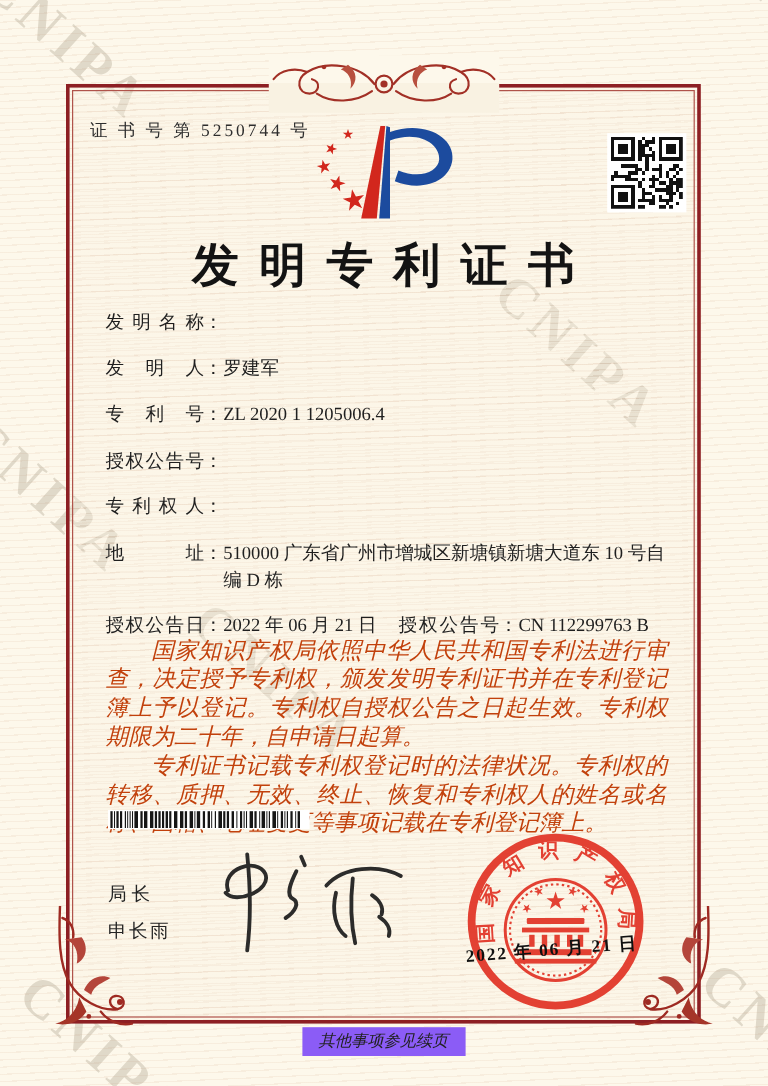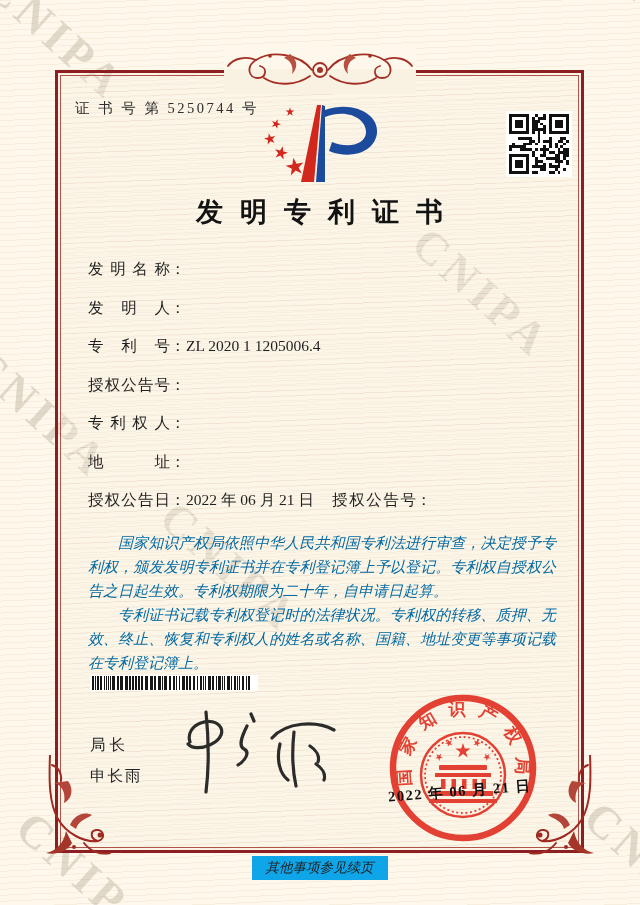--- a/index.html
+++ b/index.html
@@ -31,51 +31,51 @@
   }
   .flourish{position:absolute;width:72px;height:104px;z-index:4;}
   .fl-bl{left:40px;top:755px;}
   .fl-br{left:528px;top:755px;transform:scaleX(-1);}
   .cert-no{position:absolute;left:75px;top:99px;z-index:2;font-size:14.5px;letter-spacing:2.5px;color:#2d2d2d;}
   .logo{position:absolute;left:255px;top:100px;width:136px;height:86px;z-index:2;}
   .qr{position:absolute;left:506px;top:111px;width:60px;height:60px;background:#fff;padding:3px;z-index:2;}
   .qr svg{display:block;width:60px;height:60px;shape-rendering:crispEdges;}
   .title{
     position:absolute;left:55px;top:194px;width:529px;z-index:2;text-align:center;
-    font-size:27px;font-weight:bold;letter-spacing:17px;padding-left:17px;box-sizing:border-box;color:#131313;
+    font-size:39px;font-weight:bold;letter-spacing:17px;padding-left:17px;box-sizing:border-box;color:#131313;
   }
   .fields{position:absolute;left:88px;top:258px;width:470px;z-index:2;font-size:15.5px;color:#1f1f1f;}
   .frow{display:flex;margin-bottom:16.5px;line-height:22px;}
   .flabel{flex:0 0 82px;width:82px;text-align:justify;text-align-last:justify;}
   .fcolon{flex:0 0 16px;width:16px;}
   .fvalue{flex:1;}
   .fvalue-fixed{flex:0 0 146px;width:146px;}
   .flabel2{flex:0 0 84px;width:84px;text-align:justify;text-align-last:justify;}
   .paras{
     position:absolute;left:88px;top:531px;width:468px;z-index:2;
-    font-size:15px;line-height:24px;font-style:italic;color:#0369a1;text-align:justify;
+    font-size:19px;line-height:24px;font-style:italic;color:#c2410c;text-align:justify;
   }
   .paras p{margin:0;text-indent:2em;}
   .barcode{
     position:absolute;left:90px;top:675px;width:168px;height:16px;z-index:2;
     background:#fff;display:flex;align-items:stretch;padding:1px 2px;box-sizing:border-box;
   }
   .barcode i{display:block;height:100%;background:#161616;flex:0 0 auto;}
   .barcode s{display:block;height:100%;background:#fff;flex:0 0 auto;}
   .signer-title{position:absolute;left:90px;top:735px;z-index:2;font-size:15.5px;letter-spacing:4px;color:#242424;}
   .signer-name{position:absolute;left:90px;top:766px;z-index:2;font-size:15.5px;letter-spacing:2px;color:#242424;}
   .sig{position:absolute;left:168px;top:702px;width:175px;height:95px;z-index:2;}
   .seal{position:absolute;left:386px;top:691px;width:154px;height:154px;z-index:2;opacity:0.96;}
   .stamp-date{
     position:absolute;left:388px;top:781px;width:168px;z-index:3;
     transform:rotate(-4.5deg);font-size:14.5px;font-weight:bold;letter-spacing:1.5px;color:#101010;
   }
   .page-note{position:absolute;left:55px;top:826px;width:515px;z-index:3;text-align:center;font-size:12.5px;color:#2b2b2b;}
   .cont-note{position:absolute;left:55px;top:856px;width:529px;z-index:3;text-align:center;}
-  .cont-note span{display:inline-block;background:#0ea5e9;padding:3px 14px;font-size:13.5px;font-style:italic;color:#222;}
+  .cont-note span{display:inline-block;background:#8b5cf6;padding:3px 14px;font-size:13.5px;font-style:italic;color:#222;}
 </style>
 </head>
 <body>
 
 <div class="page">
 
   <span class="wm" style="left:-28px;top:8px">CNIPA</span>
   <span class="wm" style="left:586px;top:-14px">CNIPA</span>
   <span class="wm" style="left:398px;top:266px">CNIPA</span>
   <span class="wm" style="left:-44px;top:386px">CNIPA</span>
@@ -387,44 +387,47 @@
   <div class="title">发明专利证书</div>
 
   <div class="fields">
     <div class="frow">
       <span class="flabel">发明名称</span>
         <span class="fcolon">：</span>
     </div>
     <div class="frow">
       <span class="flabel">发明人</span>
         <span class="fcolon">：</span>
+        <span class="fvalue">罗建军</span>
     </div>
     <div class="frow">
       <span class="flabel">专利号</span>
         <span class="fcolon">：</span>
         <span class="fvalue">ZL 2020 1 1205006.4</span>
     </div>
     <div class="frow">
       <span class="flabel">授权公告号</span>
         <span class="fcolon">：</span>
     </div>
     <div class="frow">
       <span class="flabel">专利权人</span>
         <span class="fcolon">：</span>
     </div>
     <div class="frow">
       <span class="flabel">地址</span>
         <span class="fcolon">：</span>
+        <span class="fvalue">510000 广东省广州市增城区新塘镇新塘大道东 10 号自编 D 栋</span>
     </div>
     <div class="frow">
       <span class="flabel">授权公告日</span>
         <span class="fcolon">：</span>
         <span class="fvalue-fixed">2022 年 06 月 21 日</span>
         <span class="flabel2">授权公告号</span>
         <span class="fcolon">：</span>
+        <span class="fvalue">CN 112299763 B</span>
     </div>
   </div>
 
   <div class="paras">
     <p>国家知识产权局依照中华人民共和国专利法进行审查，决定授予专利权，颁发发明专利证书并在专利登记簿上予以登记。专利权自授权公告之日起生效。专利权期限为二十年，自申请日起算。</p>
     <p>专利证书记载专利权登记时的法律状况。专利权的转移、质押、无效、终止、恢复和专利权人的姓名或名称、国籍、地址变更等事项记载在专利登记簿上。</p>
   </div>
 
   <div class="barcode" id="barcode">
       <i style="width: 2px;"></i>

